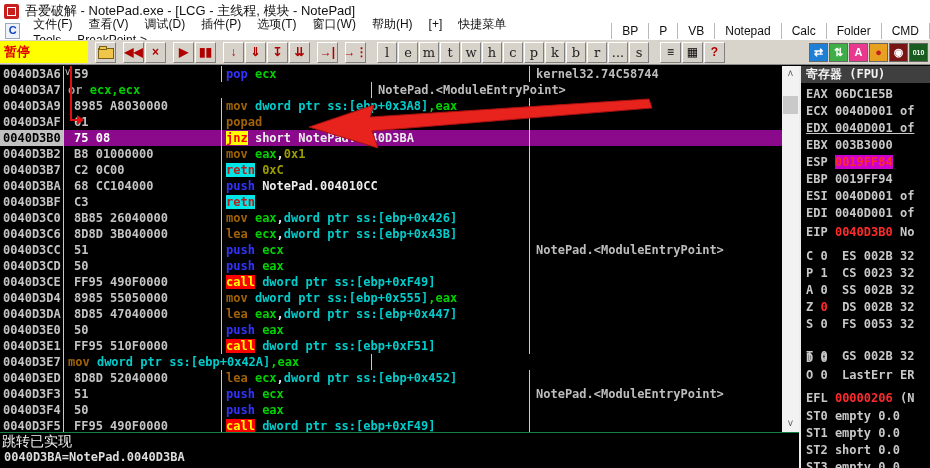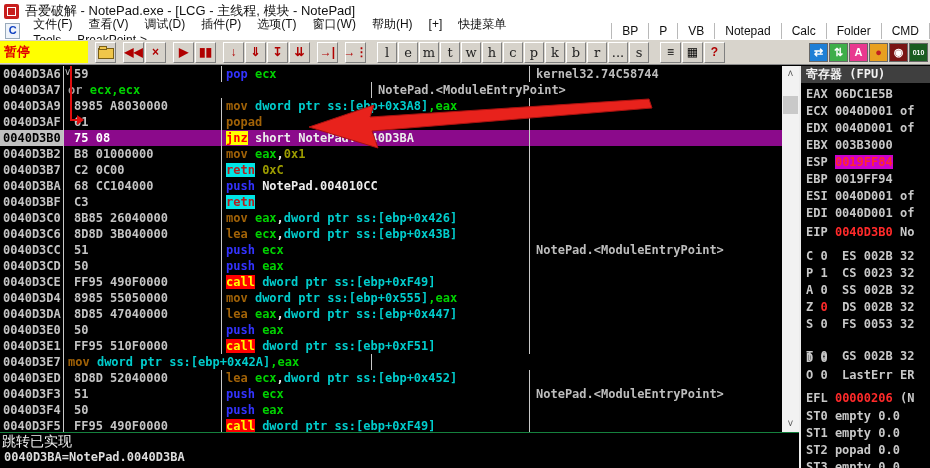--- a/index.html
+++ b/index.html
@@ -180,39 +180,39 @@
 <div id="vscroll" class="abs">
   <div class="sarrow" style="top:0;">˄</div>
   <div id="sthumb"></div>
   <div class="sarrow" style="top:350px;">˅</div>
 </div>
 
 <div id="regs" class="abs">
   <div id="regs-header">寄存器 (FPU)</div>
 <div class="rline" style="top: 20px;">EAX 06DC1E5B</div>
     <div class="rline" style="top: 37px;">ECX 0040D001 of</div>
-    <div class="rline" style="top: 54px;">EDX 0040D001 of</div>
+    <div class="rline" style="top: 54px; text-decoration: underline;">EDX 0040D001 of</div>
     <div class="rline" style="top: 71px;">EBX 003B3000</div>
     <div class="rline" style="top: 88px;">ESP <span class="resp">0019FF84</span></div>
     <div class="rline" style="top: 105px;">EBP 0019FF94</div>
     <div class="rline" style="top: 122px;">ESI 0040D001 of</div>
     <div class="rline" style="top: 139px;">EDI 0040D001 of</div>
     <div class="rline" style="top: 158px;">EIP <span class="rred">0040D3B0</span> No</div>
     <div class="rline" style="top: 182px;">C 0  ES 002B 32</div>
     <div class="rline" style="top: 199px;">P 1  CS 0023 32</div>
     <div class="rline" style="top: 216px;">A 0  SS 002B 32</div>
     <div class="rline" style="top: 233px;">Z <span class="rred">0</span>  DS 002B 32</div>
     <div class="rline" style="top: 250px;">S 0  FS 0053 32</div>
     <div class="rline" style="top: 282px;">T 0  GS 002B 32</div>
     <div class="rline" style="top: 284px;">D 0</div>
     <div class="rline" style="top: 301px;">O 0  LastErr ER</div>
     <div class="rline" style="top: 324px;">EFL <span class="rred">00000206</span> (N</div>
     <div class="rline" style="top: 342px;">ST0 empty 0.0</div>
     <div class="rline" style="top: 359px;">ST1 empty 0.0</div>
-    <div class="rline" style="top: 376px;">ST2 popad 0.0</div>
+    <div class="rline" style="top: 376px;">ST2 short 0.0</div>
     <div class="rline" style="top: 393px;">ST3 empty 0.0</div>
   </div>
 
 <div id="hint" class="abs">
   <div id="hint-l1">跳转已实现</div>
   <div id="hint-l2">0040D3BA=NotePad.0040D3BA</div>
 </div>
 
 <svg id="anno" class="abs" width="930" height="468">
   <polygon points="309,127 374,105 370,117 649,99 652,108 372,131 378,148" fill="#e8221c" stroke="#a81210" stroke-width="1"></polygon>

